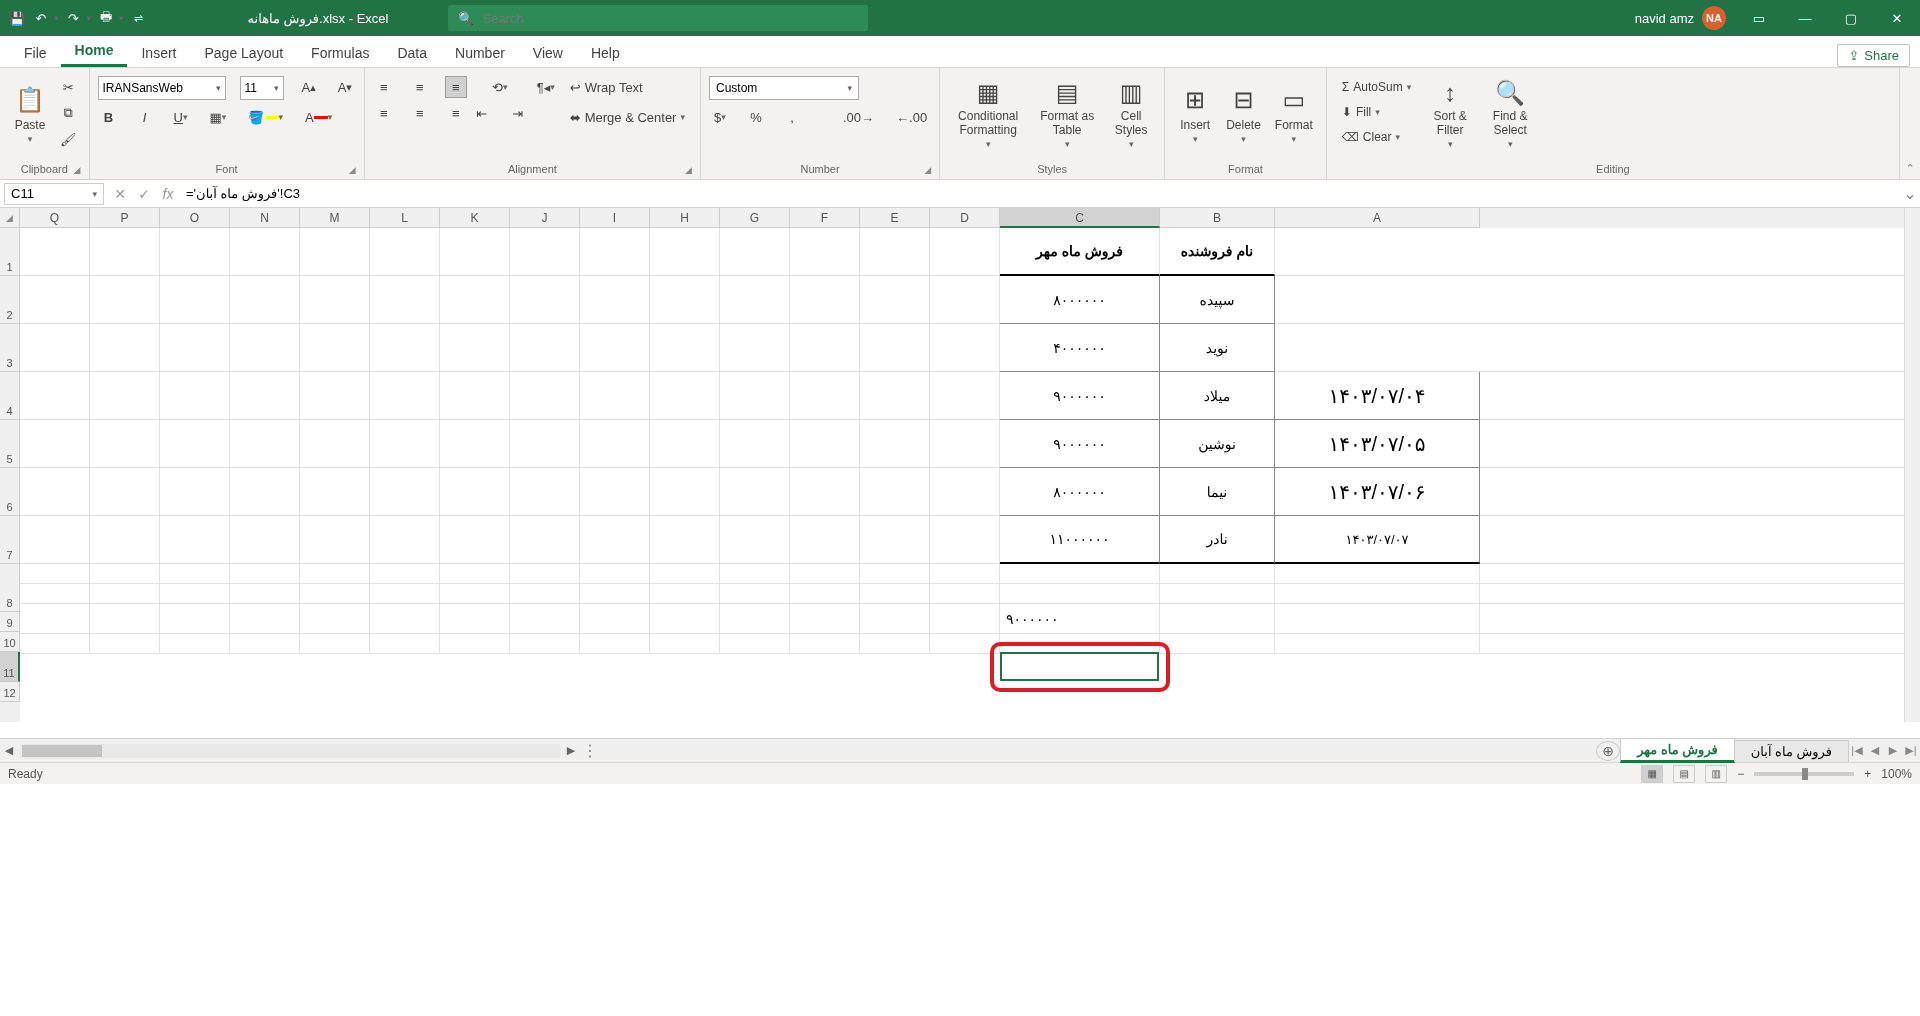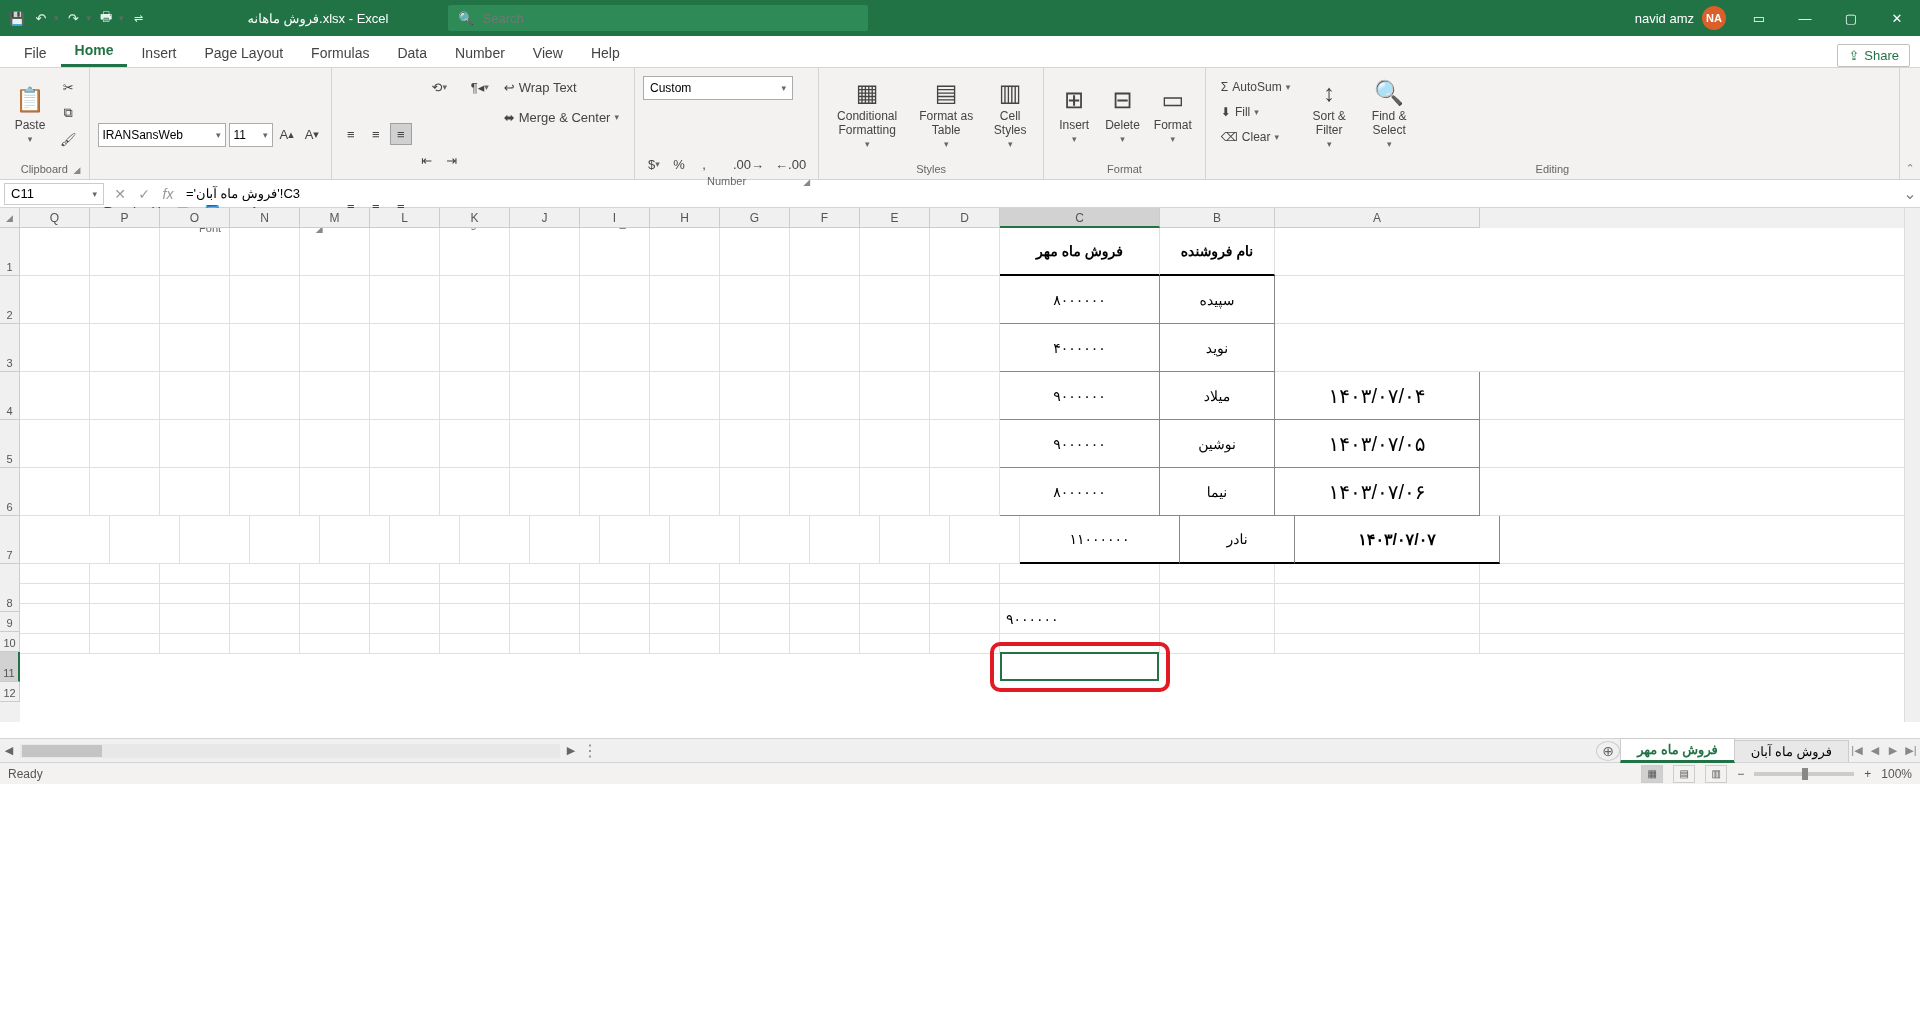--- a/index.html
+++ b/index.html
@@ -33,21 +33,21 @@
 .rcol { display: flex; flex-direction: column; gap: 4px; align-items: center; }
 .rbtn { display: flex; align-items: center; justify-content: center; min-width: 22px; height: 22px; font-size: 13px; color: #444; cursor: pointer; border: 1px solid transparent; padding: 0 3px; }
 .rbtn-large { flex-direction: column; height: 76px; width: auto; min-width: 44px; font-size: 12px; text-align: center; padding: 2px 4px; gap: 2px; }
 .rbtn-large .icon { font-size: 24px; height: 32px; display: flex; align-items: center; }
 .rbtn.active { background: #d0d0d0; border-color: #a0a0a0; }
 .font-select { height: 24px; width: 128px; border: 1px solid #ababab; background: #fff; font-size: 12px; padding: 0 4px; display:flex; align-items:center; justify-content:space-between; }
 .size-select { height: 24px; width: 44px; border: 1px solid #ababab; background: #fff; font-size: 12px; padding: 0 4px; display:flex; align-items:center; justify-content:space-between; }
 .num-select { height: 24px; width: 150px; border: 1px solid #ababab; background: #fff; font-size: 12px; padding: 0 6px; display:flex; align-items:center; justify-content:space-between; }
 .color-bar { width: 14px; height: 3px; display: block; }
 .rbtn-wide { width: auto; padding: 0 6px; gap: 4px; font-size: 13px; }
-.rrow { display: flex; gap: 3px; margin-top: 47px; }
+.rrow { display: flex; gap: 14px; }
 .mini-text { font-size: 12px; color: #444; display: flex; align-items: center; gap: 4px; }
 
 
 .formula-bar { height: 28px; display: flex; align-items: center; border-bottom: 1px solid #d4d4d4; background: #fff; }
 .name-box { width: 100px; border: 1px solid #ccc; height: 22px; margin: 0 4px; display: flex; align-items: center; padding: 0 6px; font-size: 13px; justify-content: space-between; }
 .fb-btn { width: 24px; height: 22px; display: flex; align-items: center; justify-content: center; color: #999; font-size: 14px; }
 .fb-input { flex: 1; border: none; outline: none; font-size: 13px; padding: 0 6px; height: 22px; }
 .fb-expand { width: 20px; color: #888; text-align: center; }
 
 
@@ -492,38 +492,38 @@
         <div class="cell" style="width: 70px; height: 48px;"></div>
         <div class="cell" style="width: 70px; height: 48px;"></div>
         <div class="cell" style="width: 70px; height: 48px;"></div>
         <div class="cell" style="width: 70px; height: 48px;"></div>
         <div class="cell" style="width: 70px; height: 48px;"></div>
         <div class="cell" style="width: 70px; height: 48px;"></div>
         <div class="cell rtl tbl" style="width: 160px; height: 48px; justify-content: center;">۸۰۰۰۰۰۰</div>
         <div class="cell rtl tbl" style="width: 115px; height: 48px; justify-content: center;">نیما</div>
         <div class="cell rtl tbl" style="width: 205px; height: 48px; justify-content: center; font-size: 20px; font-weight: 500;">۱۴۰۳/۰۷/۰۶</div>
       </div>
-      <div class="cell-row" style="height: 48px; padding-left: 20px;">
+      <div class="cell-row" style="height: 48px;">
         <div class="cell" style="width: 70px; height: 48px;"></div>
         <div class="cell" style="width: 70px; height: 48px;"></div>
         <div class="cell" style="width: 70px; height: 48px;"></div>
         <div class="cell" style="width: 70px; height: 48px;"></div>
         <div class="cell" style="width: 70px; height: 48px;"></div>
         <div class="cell" style="width: 70px; height: 48px;"></div>
         <div class="cell" style="width: 70px; height: 48px;"></div>
         <div class="cell" style="width: 70px; height: 48px;"></div>
         <div class="cell" style="width: 70px; height: 48px;"></div>
         <div class="cell" style="width: 70px; height: 48px;"></div>
         <div class="cell" style="width: 70px; height: 48px;"></div>
         <div class="cell" style="width: 70px; height: 48px;"></div>
         <div class="cell" style="width: 70px; height: 48px;"></div>
         <div class="cell" style="width: 70px; height: 48px;"></div>
         <div class="cell rtl tbl tbl-last-row" style="width: 160px; height: 48px; justify-content: center;">۱۱۰۰۰۰۰۰</div>
         <div class="cell rtl tbl tbl-last-row" style="width: 115px; height: 48px; justify-content: center;">نادر</div>
-        <div class="cell rtl tbl tbl-last-row" style="width: 205px; height: 48px; justify-content: center; font-size: 16px; font-weight: 700;">۱۴۰۳/۰۷/۰۷</div>
+        <div class="cell rtl tbl tbl-last-row" style="width: 205px; height: 48px; justify-content: center; font-size: 13px; font-weight: 400;">۱۴۰۳/۰۷/۰۷</div>
       </div>
       <div class="cell-row" style="height: 20px;">
         <div class="cell" style="width: 70px; height: 20px;"></div>
         <div class="cell" style="width: 70px; height: 20px;"></div>
         <div class="cell" style="width: 70px; height: 20px;"></div>
         <div class="cell" style="width: 70px; height: 20px;"></div>
         <div class="cell" style="width: 70px; height: 20px;"></div>
         <div class="cell" style="width: 70px; height: 20px;"></div>
         <div class="cell" style="width: 70px; height: 20px;"></div>
         <div class="cell" style="width: 70px; height: 20px;"></div>

